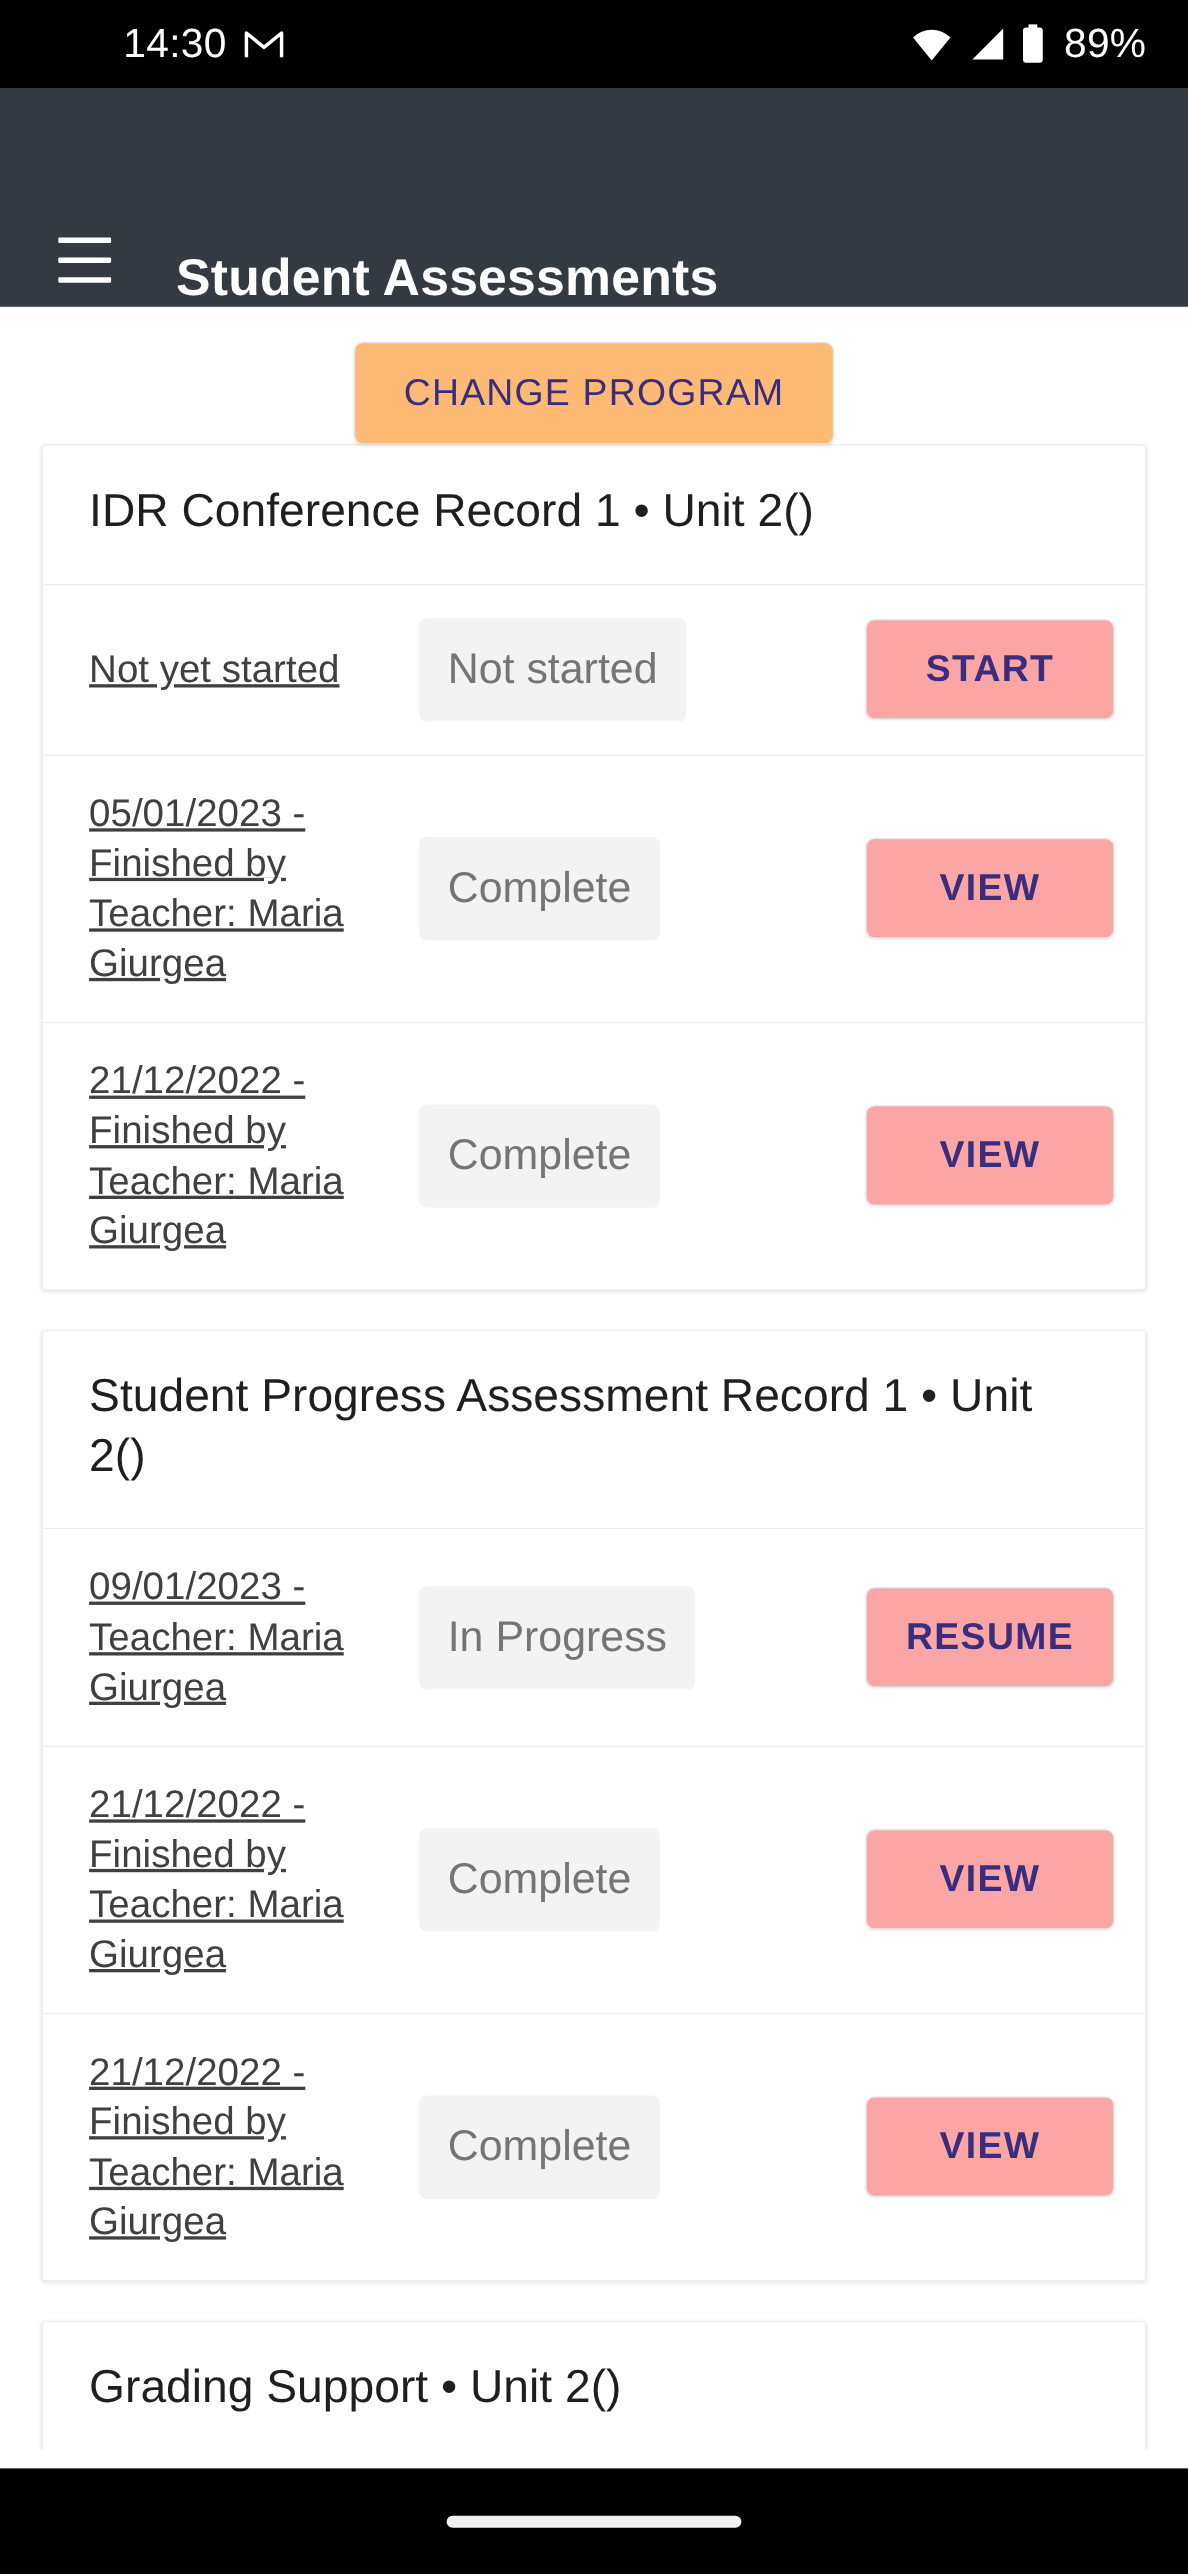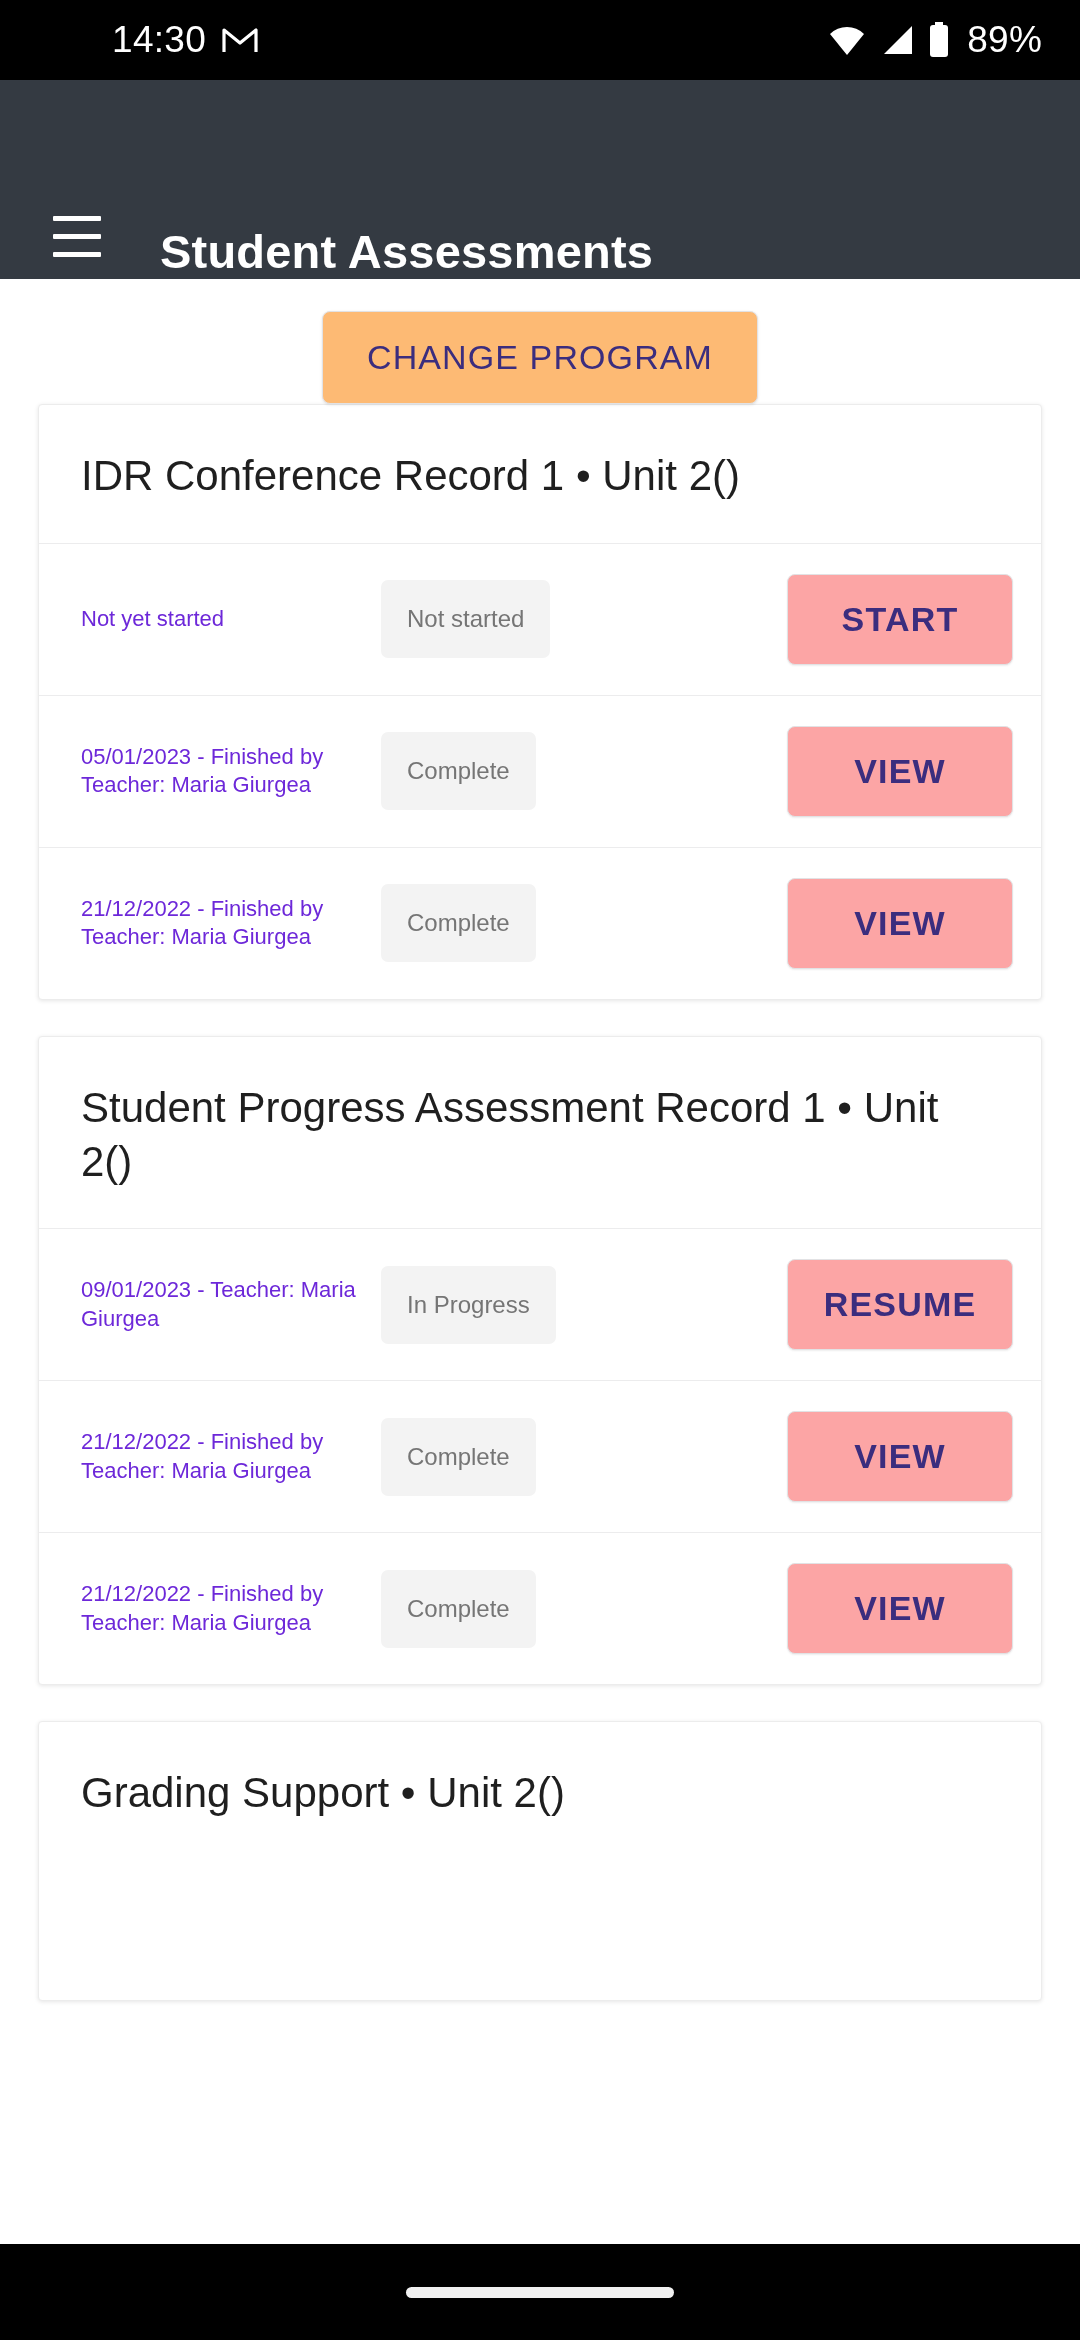--- a/index.html
+++ b/index.html
@@ -65,45 +65,46 @@
     border:1px solid #ececec;
     border-radius:4px;
     box-shadow:0 1px 4px rgba(0,0,0,0.10);
     overflow:hidden;
   }
   .card:first-of-type { margin-top:56px; }
 
   .card-title {
     font-size:42px;
     color:#1f1f1f;
-    padding:44px 42px 40px 42px;
+    padding:32px 42px 40px 42px;
     line-height:1.28;
     font-weight:400;
   }
 
   .row {
     display:flex; align-items:center;
     padding:30px 28px 30px 42px;
     border-top:1px solid #ececed;
     min-height:136px;
   }
   .card-title + .row { border-top:1px solid #ececed; }
 
   .row-desc {
     flex:0 0 300px;
-    font-size:22px;
-    color:#6d28d9;
+    font-size:35px;
+    color:#404040;
     line-height:1.30;
     padding-right:14px;
+    text-decoration:underline;
   }
   .row-chip-wrap { flex:0 0 auto; display:flex; justify-content:center; }
   .chip {
     background:#f3f3f3;
     color:#757575;
-    font-size:24px;
+    font-size:39px;
     border-radius:7px;
     padding:25px 26px;
     white-space:nowrap;
     text-align:center;
   }
   .row-action { flex:1 1 auto; display:flex; justify-content:flex-end; }
   .action-btn {
     background:#fca5a5;
     border:1.5px solid #e2e2e4;
     border-radius:8px;

